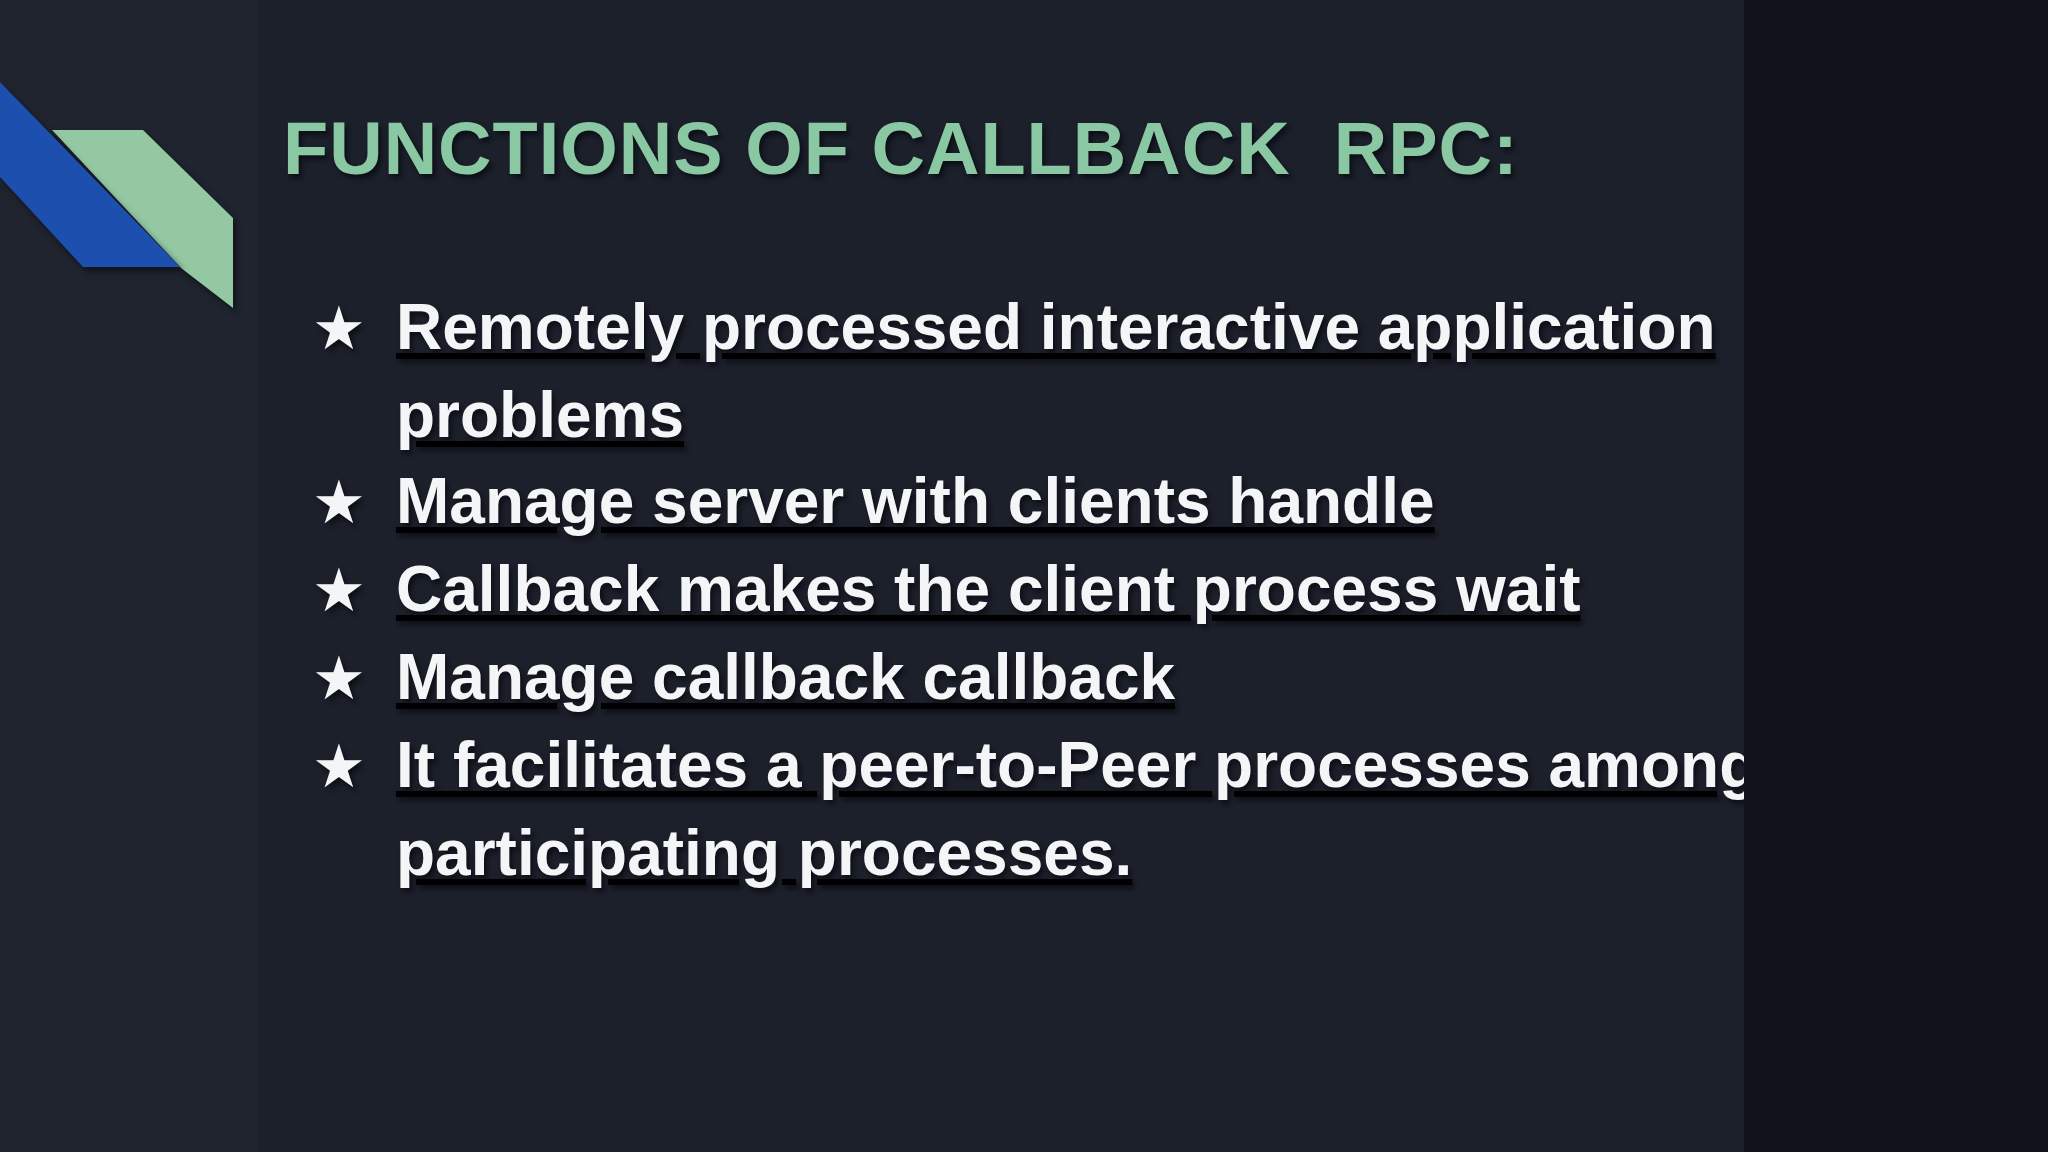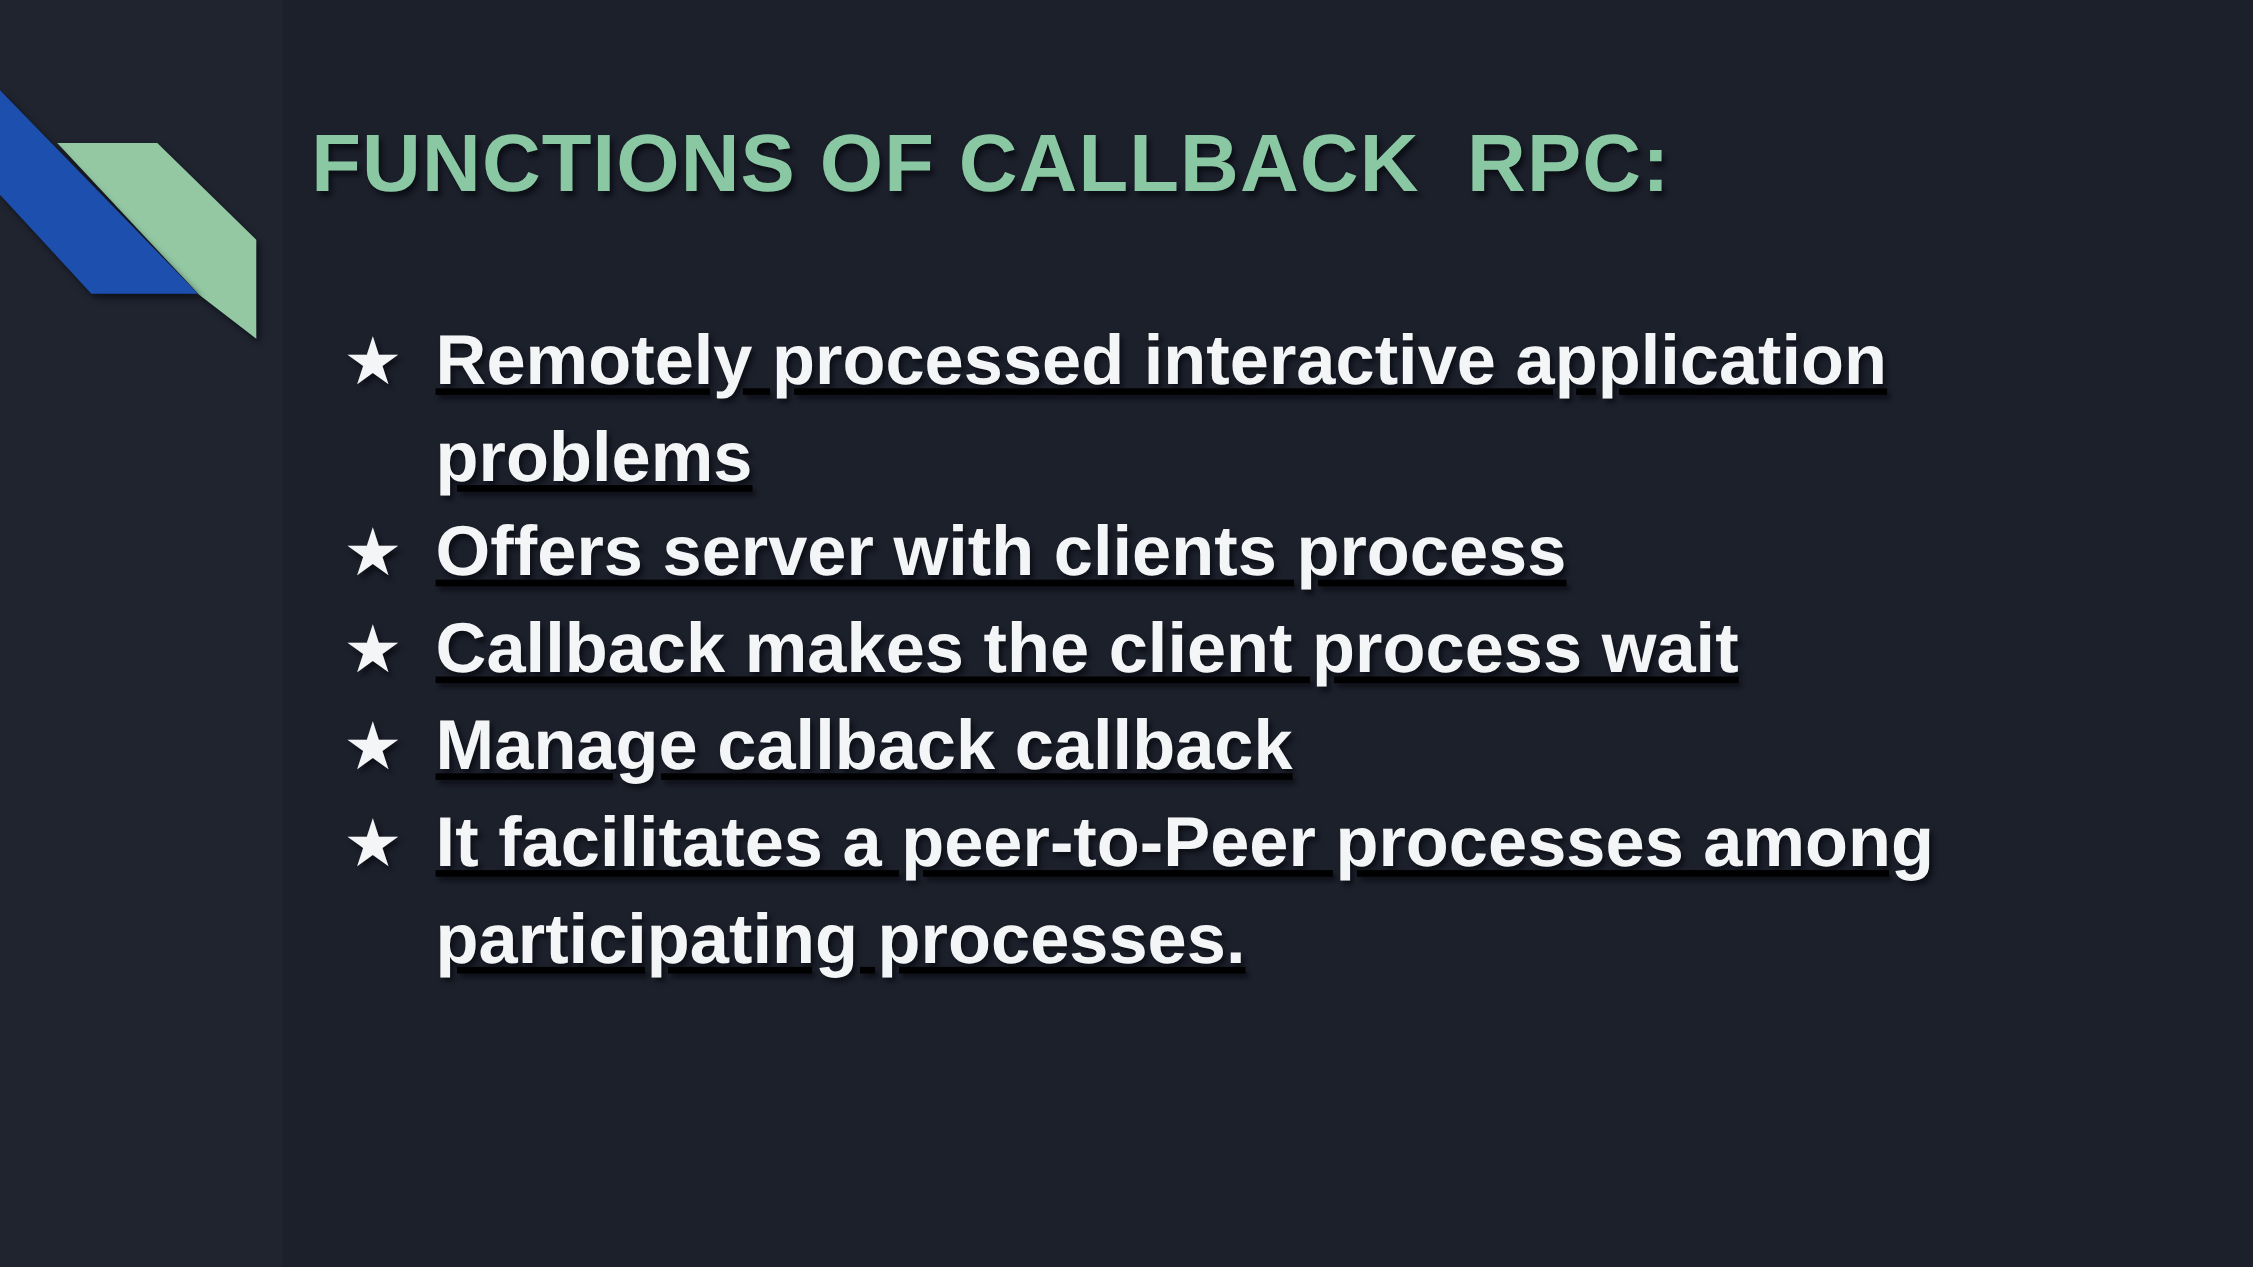--- a/index.html
+++ b/index.html
@@ -2,21 +2,21 @@
 <html><head>
 <meta charset="utf-8">
 <style>
   html, body {
     margin: 0;
     padding: 0;
     background: #10131c;
   }
   .slide {
     position: relative;
-    width: 2048px;
+    width: 1744px;
     height: 1152px;
     overflow: hidden;
     background: var(--bg-main, #1c202b);
     font-family: "Liberation Sans", "DejaVu Sans", sans-serif;
   }
   .side-strip {
     position: absolute;
     left: 0;
     top: 0;
     width: 257px;
@@ -88,19 +88,19 @@
 
   <svg class="corner" viewBox="0 0 260 330" xmlns="http://www.w3.org/2000/svg">
     <polygon class="green-shape" points="52,130 143,130 233,218 233,308 181,268"></polygon>
     <polygon class="blue-shape" points="0,82 180,267 83,267 0,177"></polygon>
   </svg>
 
   <h1 class="title">FUNCTIONS OF CALLBACK  RPC:</h1>
 
   <ul class="bullets">
     <li><span class="star">★</span><span class="btext">Remotely processed interactive application problems</span></li>
-    <li><span class="star">★</span><span class="btext">Offers server with clients process</span></li>
+    <li><span class="star">★</span><span class="btext">Manage server with clients handle</span></li>
     <li><span class="star">★</span><span class="btext">Callback makes the client process wait</span></li>
     <li><span class="star">★</span><span class="btext">Manage callback callback</span></li>
     <li><span class="star">★</span><span class="btext">It facilitates a peer-to-Peer processes among participating processes.</span></li>
   </ul>
 
 </div>
 
 </body></html>

